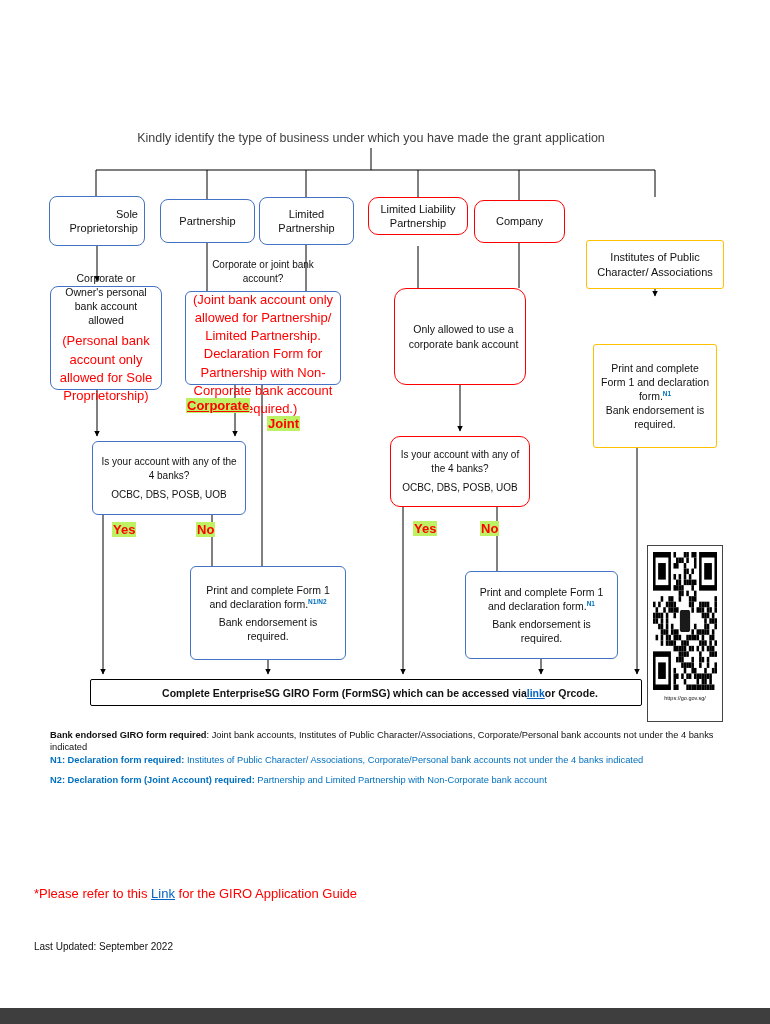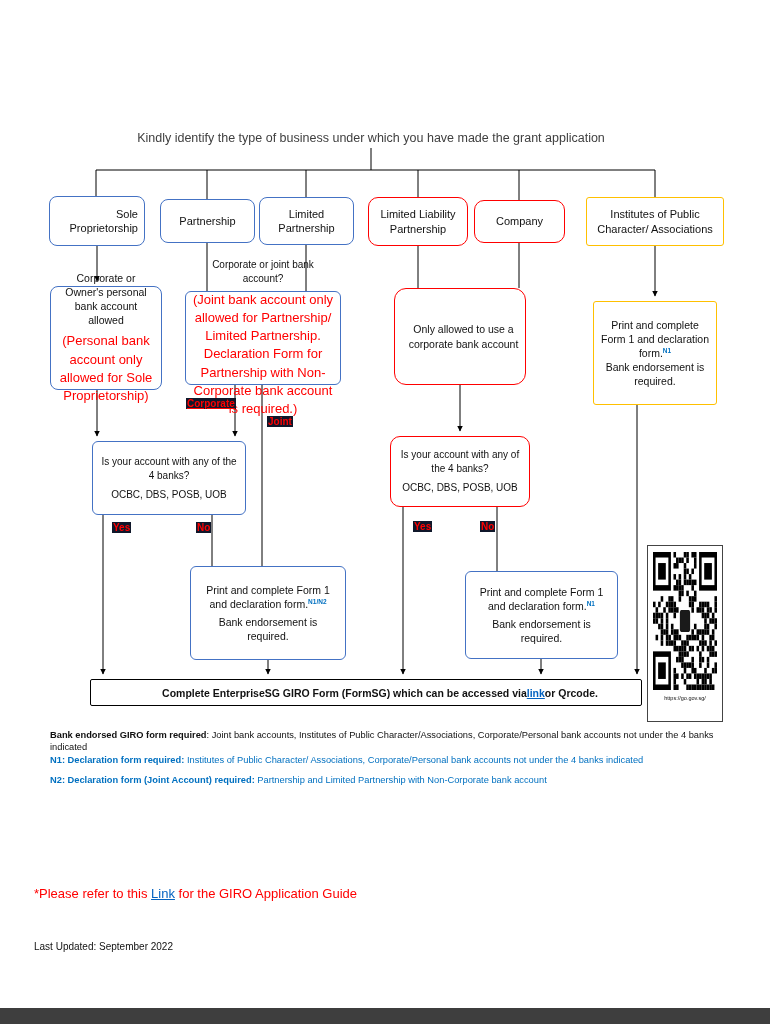--- a/index.html
+++ b/index.html
@@ -5,27 +5,27 @@
 <style>
   *{margin:0;padding:0;box-sizing:border-box;}
   html,body{background:#ffffff;}
   body{font-family:"Liberation Sans",sans-serif;}
   .page{position:relative;width:770px;height:1024px;background:#fff;overflow:hidden;}
   .box{position:absolute;background:#fff;display:flex;flex-direction:column;align-items:center;justify-content:center;text-align:center;z-index:2;padding:3px 6px;}
   .b-blue{border:1.5px solid #4472C4;border-radius:8px;}
   .b-blue-sq{border:1.5px solid #4472C4;border-radius:6px;}
   .b-red{border:1.8px solid #FF0000;border-radius:10px;}
   .b-red-round{border:1.8px solid #FF0000;border-radius:12px;padding-left:13px;}
-  .b-yellow{border:1.8px solid #FFC000;border-radius:3px;}
+  .b-yellow{border:1.8px solid #FFC000;border-radius:3px;margin-top:43px;}
   .t-node{font-size:11px;color:#111;line-height:1.3;}
   .t-main{font-size:10.5px;color:#111;line-height:1.35;}
   .t-q{font-size:10px;color:#111;line-height:1.4;}
   .t-red-note{font-size:13px;color:#FF0000;font-weight:normal;line-height:1.4;margin-top:5px;}
   .sup{font-size:6.5px;color:#0070C0;font-weight:bold;vertical-align:4px;}
-  .edge-label{position:absolute;z-index:3;font-size:10px;font-weight:bold;color:#FF0000;background:#0f172a;padding:0 1px;}
+  .edge-label{position:absolute;z-index:3;font-size:13px;font-weight:bold;color:#FF0000;background:#bef264;padding:0 1px;}
   .final-bar{position:absolute;left:90px;top:679px;width:552px;height:27px;border:1.8px solid #000;background:#fff;display:flex;align-items:center;justify-content:center;font-size:10.5px;font-weight:bold;color:#111;z-index:2;border-radius:2px;padding-left:28px;}
   .link{color:#0563C1;text-decoration:underline;cursor:pointer;font-weight:inherit;}
   .foot{position:absolute;left:50px;width:700px;font-size:9.3px;color:#111;line-height:1.3;}
   .foot b{font-weight:bold;}
   .foot-blue{color:#0070C0;}
   .foot-blue b{color:#0070C0;}
   .qr-card{position:absolute;left:647px;top:545px;width:76px;height:177px;border:1px solid #444;background:#fff;z-index:2;display:flex;flex-direction:column;align-items:center;padding:6px 4px 4px 4px;}
   .qr-caption{margin-top:5px;font-size:5.5px;color:#111;text-align:center;word-break:break-all;line-height:1.2;}
   svg.overlay{position:absolute;left:0;top:0;z-index:1;}
   .ln{stroke:#000;stroke-width:1;fill:none;}
@@ -76,21 +76,21 @@
 
   <div class="box b-blue" style="left:49px;top:196px;width:96px;height:50px;text-align:right;">
     <div class="t-node">Sole Proprietorship</div>
   </div>
   <div class="box b-blue" style="left:160px;top:199px;width:95px;height:44px;">
     <div class="t-node">Partnership</div>
   </div>
   <div class="box b-blue" style="left:259px;top:197px;width:95px;height:48px;">
     <div class="t-node">Limited Partnership</div>
   </div>
-  <div class="box b-red" style="left:368px;top:197px;width:100px;height:49px;">
+  <div class="box b-red" style="left:368px;top:197px;width:100px;height:38px;">
     <div class="t-node">Limited Liability Partnership</div>
   </div>
   <div class="box b-red" style="left:474px;top:200px;width:91px;height:43px;">
     <div class="t-node">Company</div>
   </div>
   <div class="box b-yellow" style="left:586px;top:197px;width:138px;height:49px;">
     <div class="t-node">Institutes of Public Character/ Associations</div>
   </div>
 
   <div class="box b-blue" style="left:50px;top:286px;width:112px;height:104px;">

